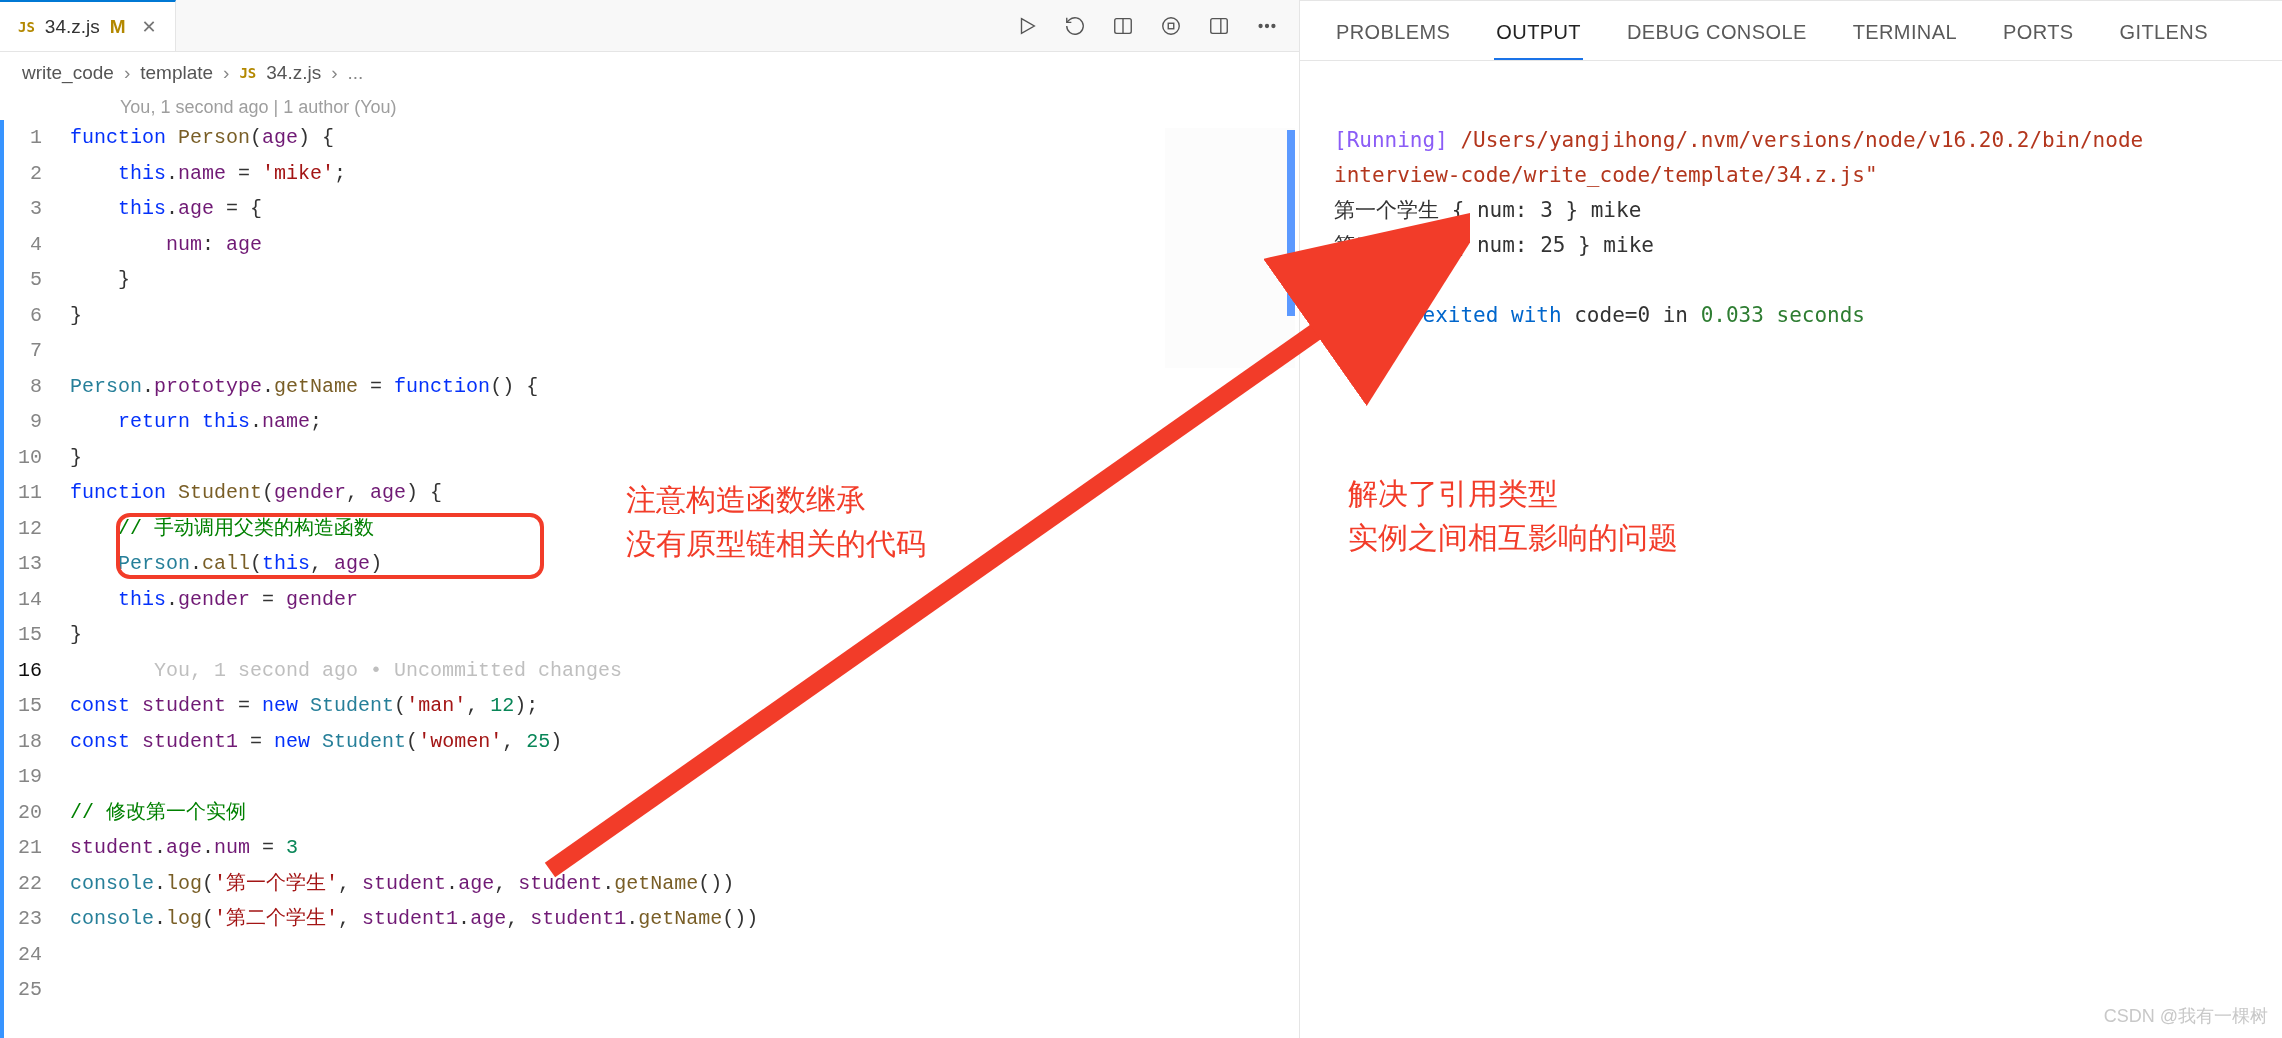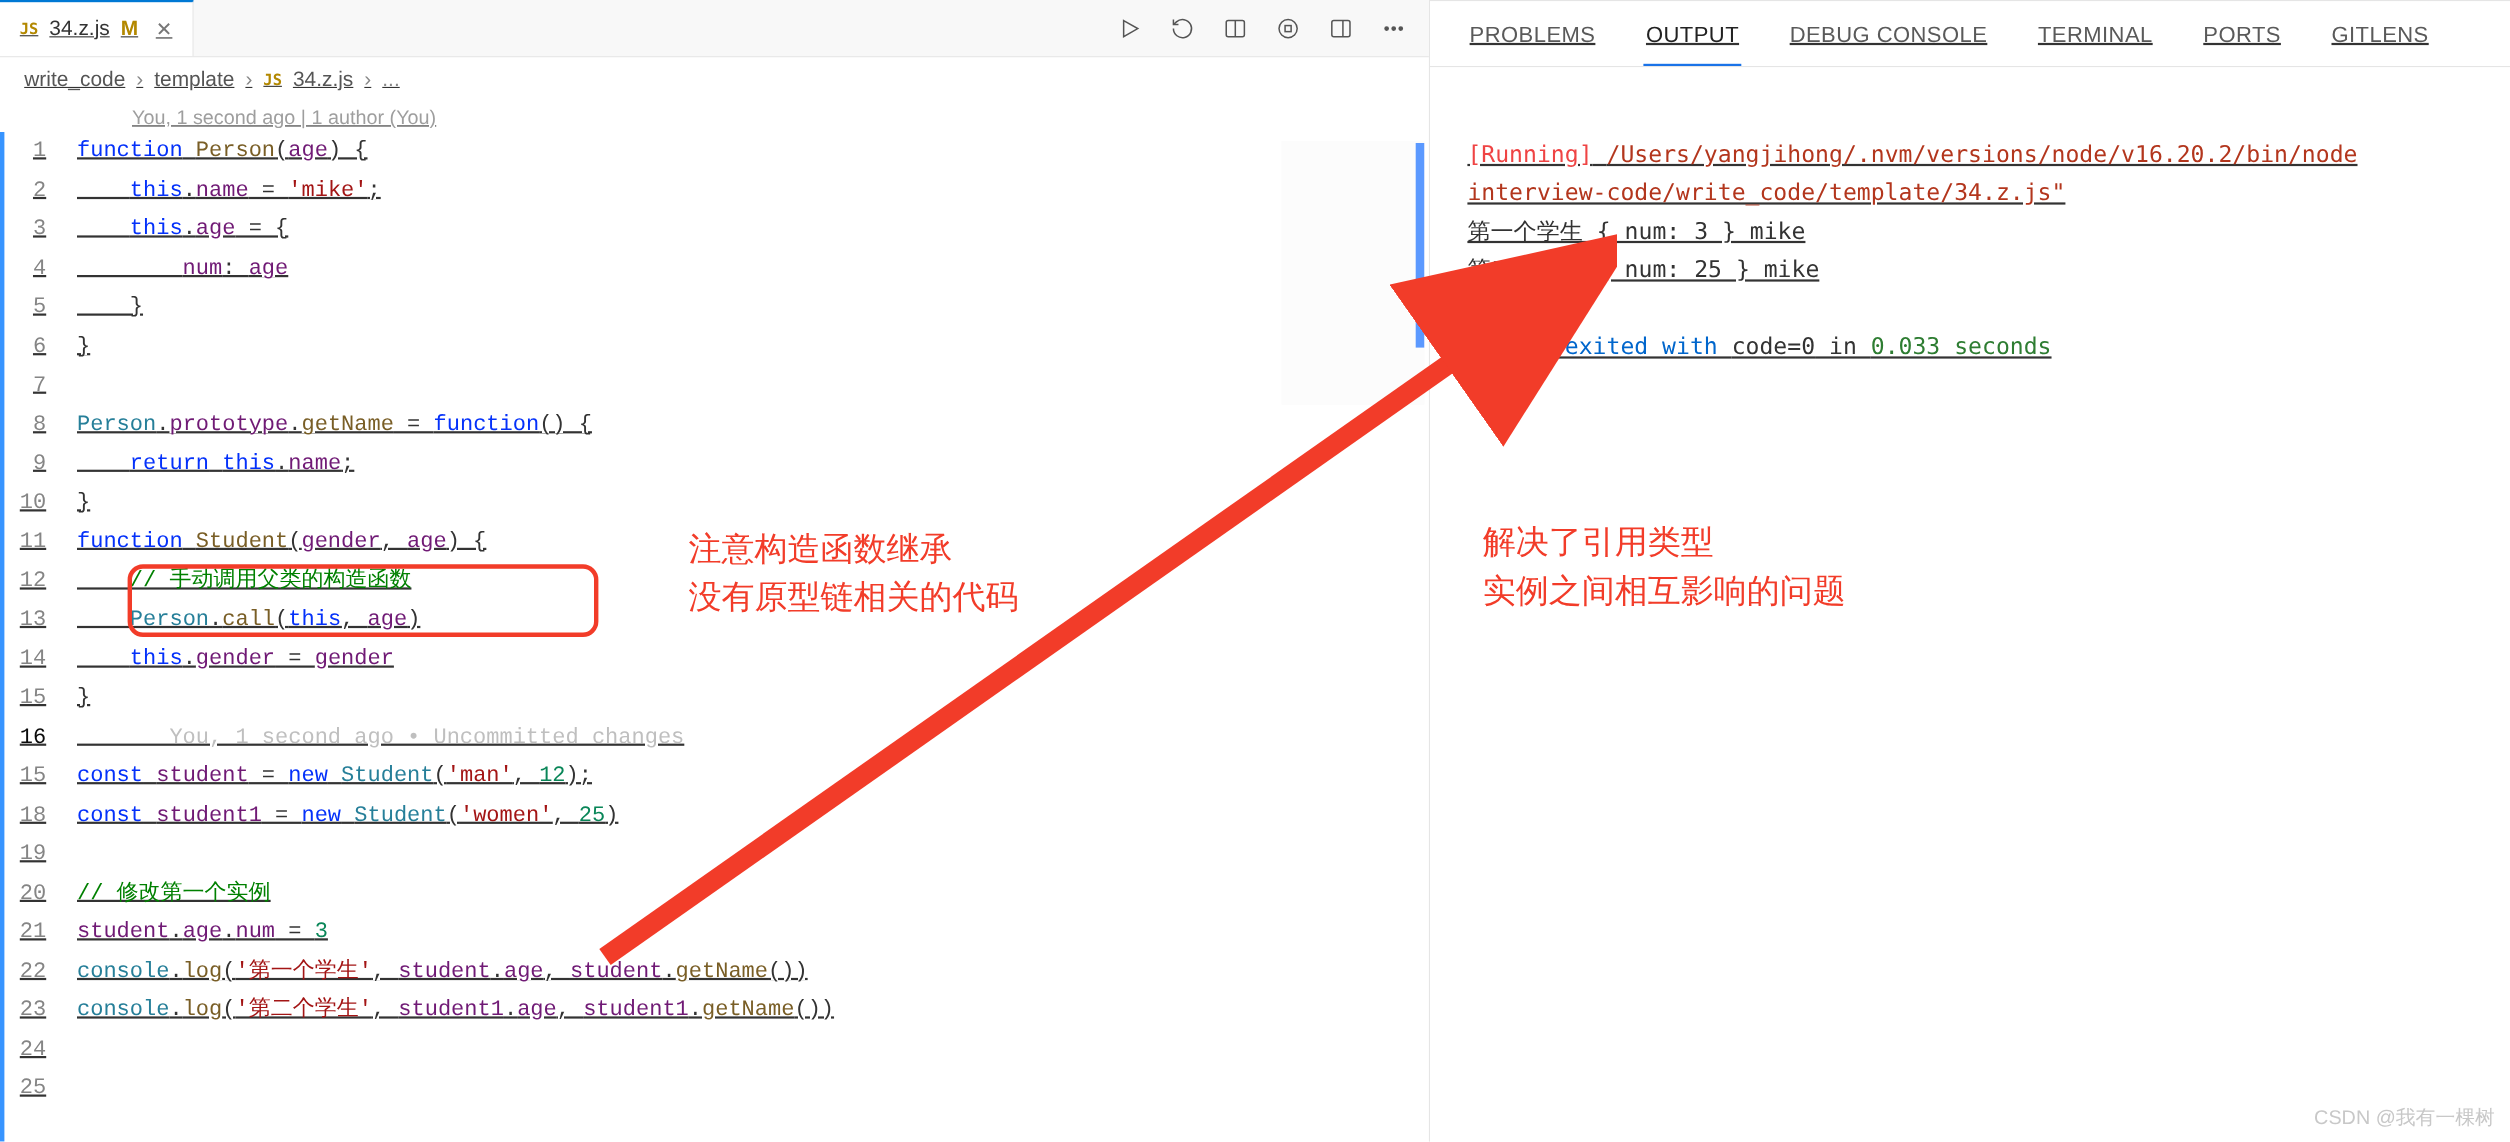--- a/index.html
+++ b/index.html
@@ -1,19 +1,19 @@
 <!DOCTYPE html>
 <html><head>
 <meta charset="utf-8">
 <style>
   * { margin:0; padding:0; box-sizing:border-box; }
   body { font-family: -apple-system, BlinkMacSystemFont, "Segoe UI", Helvetica, Arial, sans-serif; font-size:18px; background:#fff; color:#333; width:2282px; height:1038px; overflow:hidden; }
 
   
-  .app { display:flex; width:100%; height:100%;text-decoration:underline; }
+  .app { display:flex; width:100%; height:100%; }
   .editor-pane { flex:0 0 1300px; display:flex; flex-direction:column; border-right:1px solid #e5e5e5; position:relative; }
   .output-pane { flex:1 1 auto; display:flex; flex-direction:column; border-top:1px solid #e5e5e5;gap:46px; }
 
   
   .tab-row { height:52px; border-bottom:1px solid #e5e5e5; display:flex; align-items:stretch; background:#f8f8f8; }
   .tab { display:flex; align-items:center; gap:10px; padding:0 18px; background:#ffffff; border-top:2px solid #ffffff; border-right:1px solid #e5e5e5; font-size:19px; position:relative; }
   .tab.active { border-top:2px solid #0078d4; }
   .js-badge { font-family: Menlo, Consolas, monospace; font-size:14px; color:#b38800; font-weight:600; }
   .status-letter { color:#b38800; font-weight:600; }
   .close-x { color:#777; font-size:18px; margin-left:6px; }
@@ -64,21 +64,21 @@
   
   .arrow-svg { position:absolute; left:510px; top:100px; width:960px; height:800px; pointer-events:none; }
 
   
   .panel-tabs { display:flex; gap:42px; padding:14px 34px 0; color:#5a5a5a; font-size:20px; border-bottom:1px solid #e5e5e5; }
   .panel-tab { padding:6px 2px 14px; cursor:default; letter-spacing:0.4px; }
   .panel-tab.active { color:#222; border-bottom:2px solid #1a73e8; }
 
   
   .panel-body { flex:1; padding:16px 34px; font-family: Menlo, Consolas, monospace; font-size:21px; line-height:35px; color:#333; white-space:pre; }
-  .tRun   { color:#ef4444; }
+  .tRun   { color:#8b5cf6; }
   .tPath  { color:#b3361d; }
   .tDone  { color:#0066cc; }
   .tTime  { color:#2e7d32; }
 
   
   .watermark { position:absolute; bottom:10px; right:14px; color:#c8c8c8; font-size:18px; }
 </style>
 </head>
 <body>
 

